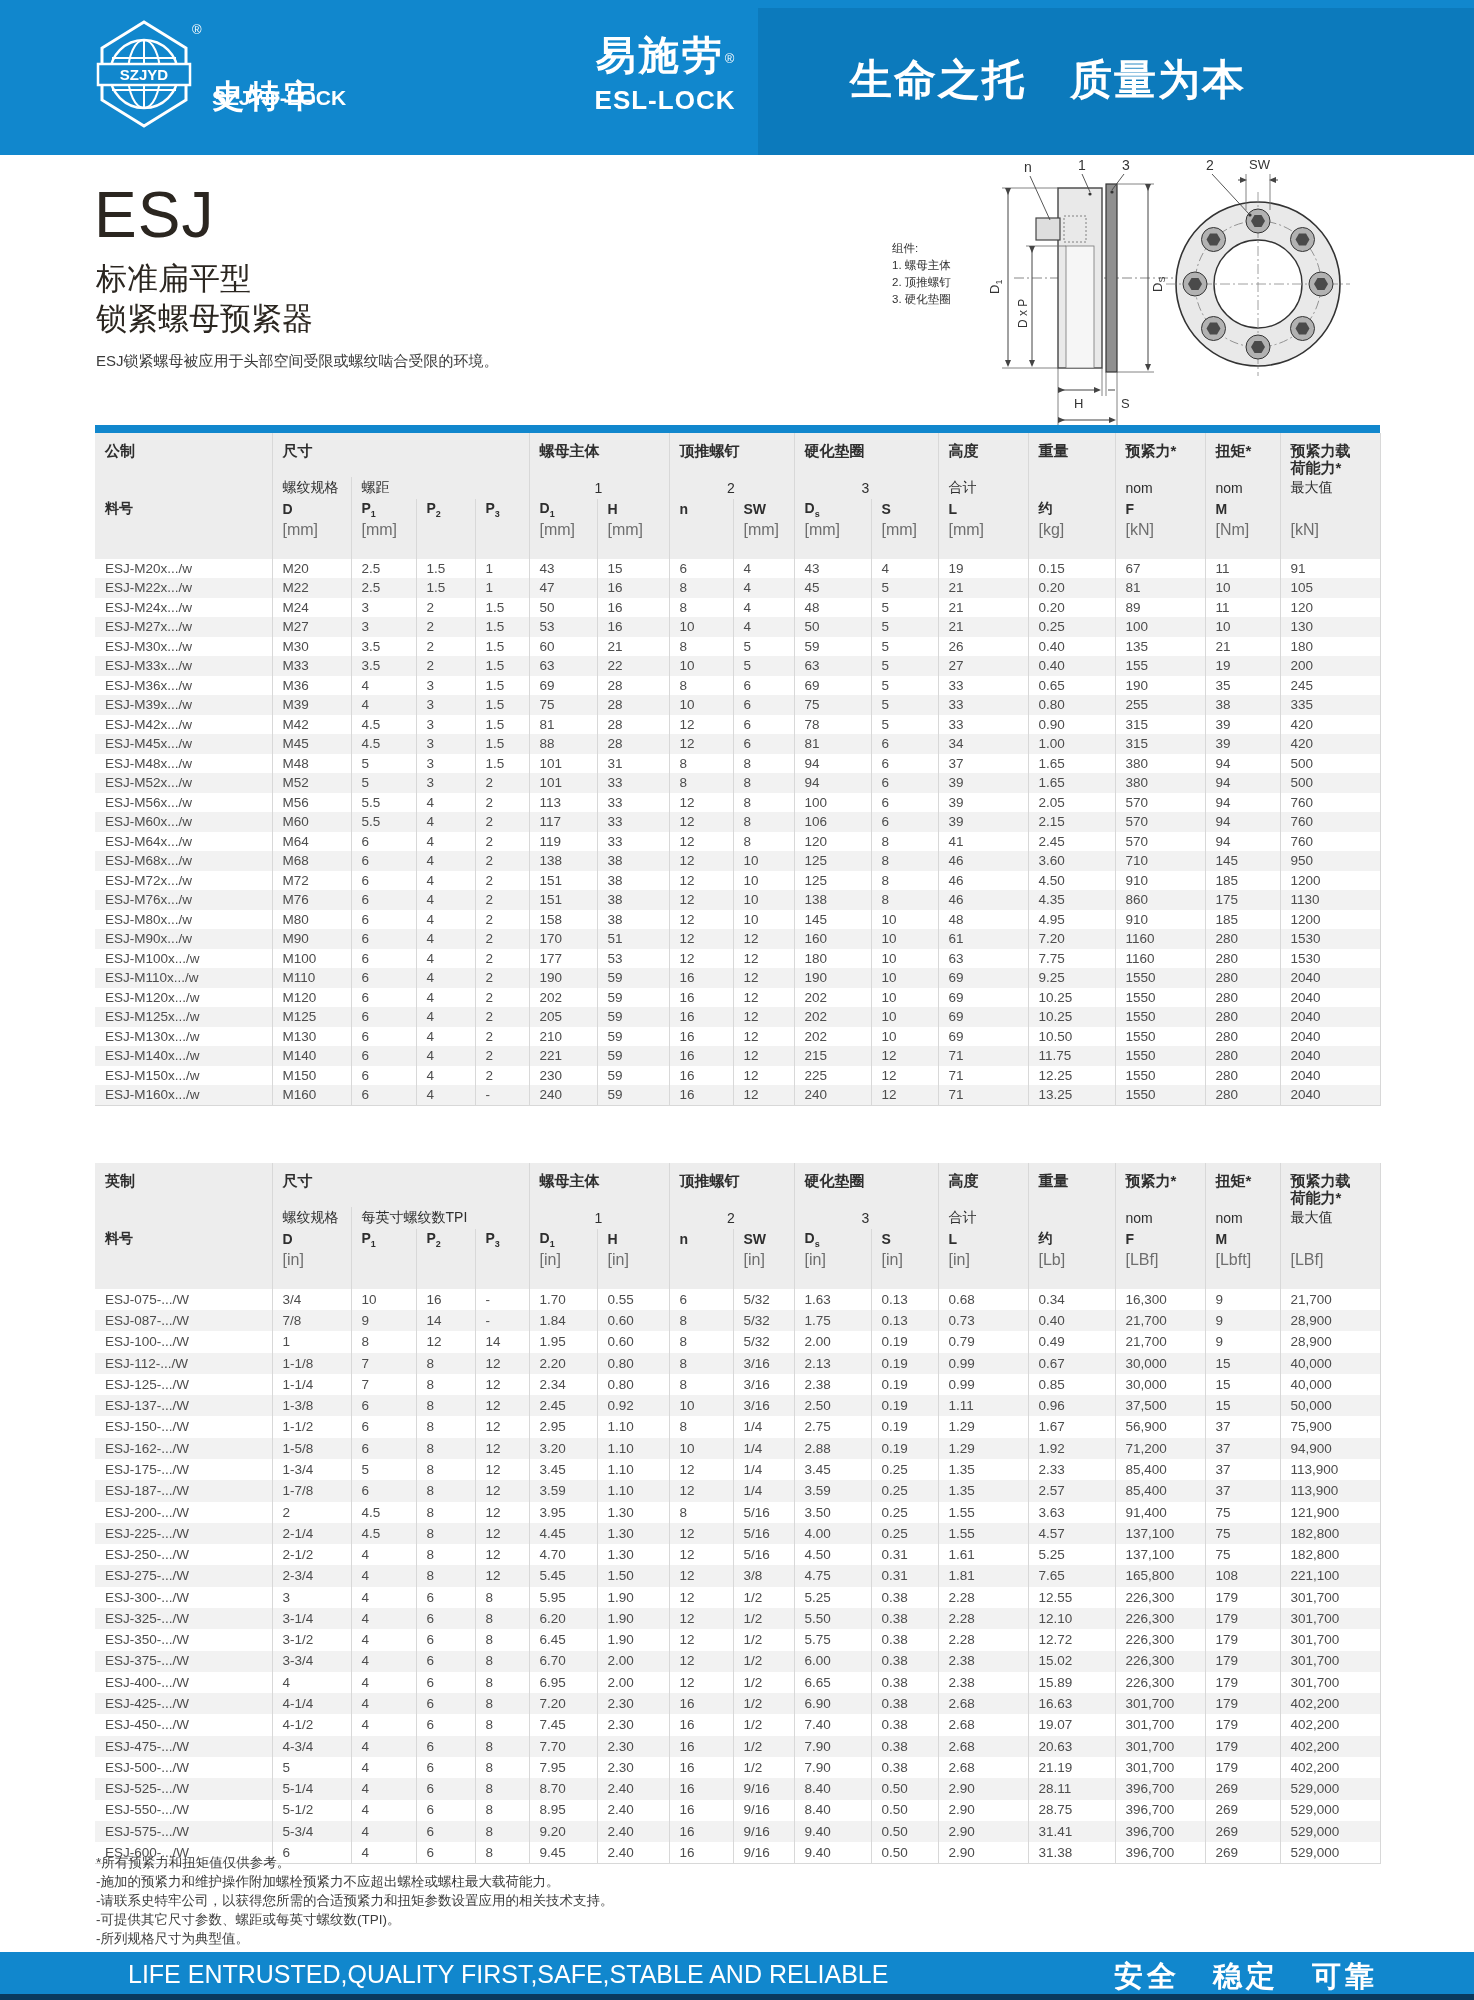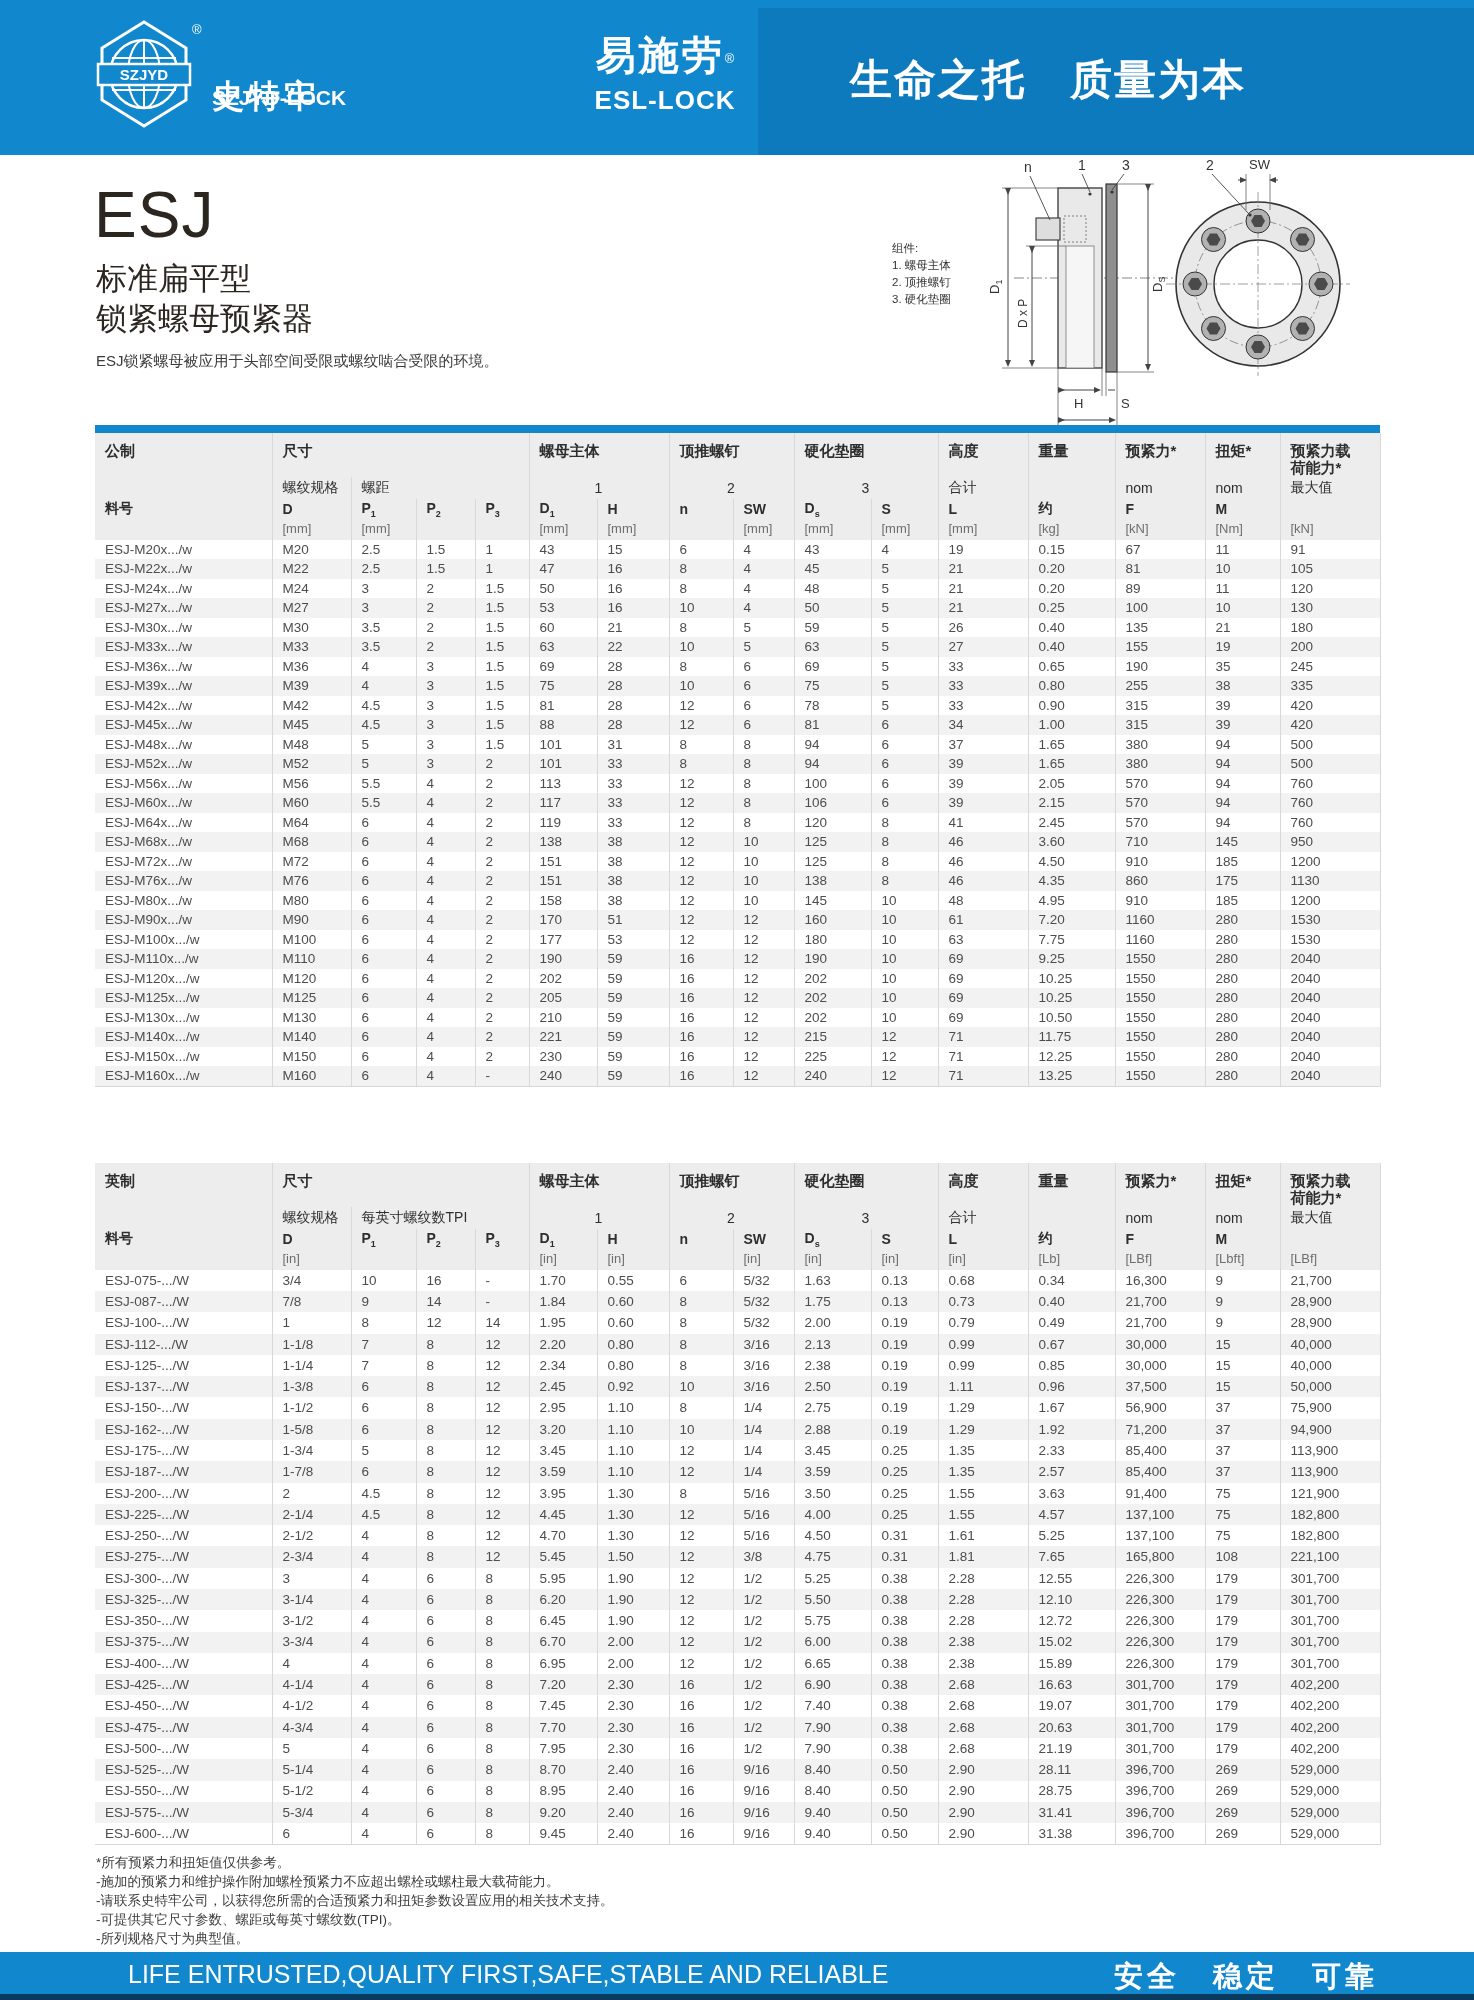--- a/index.html
+++ b/index.html
@@ -31,21 +31,21 @@
   
   .tblwrap{position:absolute;left:95px;width:1285px;}
   .tbl-topbar{height:8px;background:#1187cd;}
   table.spec{border-collapse:collapse;table-layout:fixed;width:1285px;font-size:13.5px;}
   table.spec td{border-right:1px solid #d8d8d8;overflow:hidden;white-space:nowrap;}
   table.spec thead td{background:#ededed;padding-left:10px;color:#2e2e2e;}
   table.spec thead tr.g-row td{font-weight:bold;font-size:15px;padding-top:9px;vertical-align:top;}
   table.spec thead tr.g-row td.pre{white-space:pre-line;line-height:17px;}
   table.spec thead tr.s-row td{font-weight:normal;font-size:14px;padding-top:2px;padding-bottom:2px;}
   table.spec thead tr.c-row td{font-weight:bold;font-size:14px;padding-top:1px;padding-bottom:1px;}
-  table.spec thead tr.u-row td{font-weight:normal;color:#6e6e6e;font-size:13px;padding-bottom:4px;}
+  table.spec thead tr.u-row td{font-weight:normal;color:#6e6e6e;font-size:16px;padding-bottom:20px;}
   table.spec thead td.ctr{text-align:center;padding-left:0;}
   table.spec sub{font-size:9px;}
   table.spec tbody td{color:#4d4d4d;padding:2px 0 2px 10px;line-height:15.5px;}
   table.t1 tbody td{padding-top:2.9px;padding-bottom:2.9px;}
   table.spec tbody tr:nth-child(even) td{background:#f2f2f2;}
   table.spec tbody tr:last-child td{border-bottom:1px solid #d8d8d8;}
 
   
   .footnotes{position:absolute;left:96px;top:1853px;font-size:13.5px;color:#3d3d3d;line-height:19px;}
 

